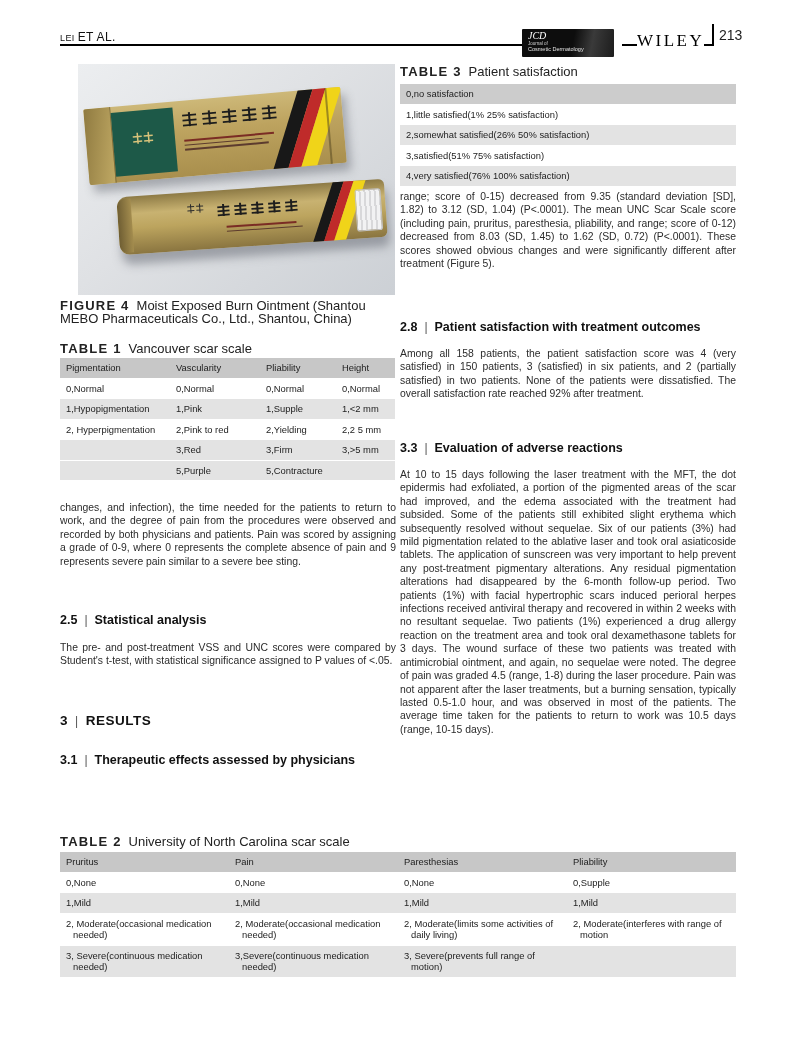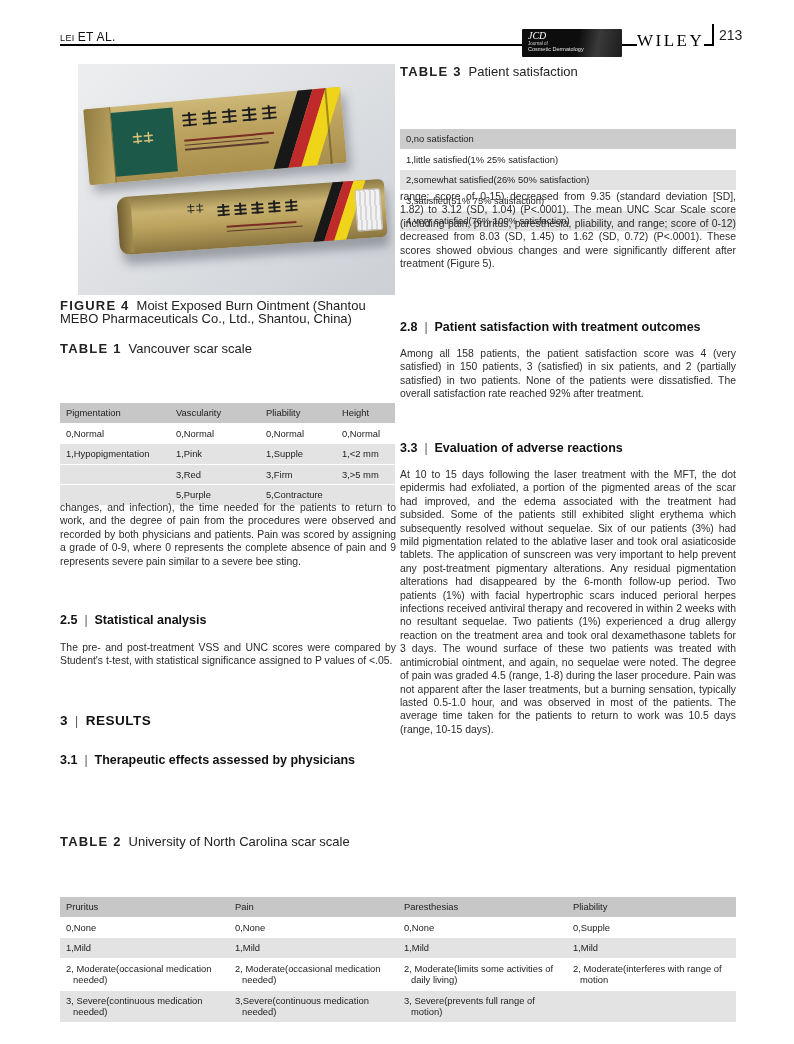--- a/index.html
+++ b/index.html
@@ -9,38 +9,38 @@
   }
   
   .running-head{position:absolute;left:60px;top:30px;font-size:9px;letter-spacing:.4px;color:#111;}
   .running-head .etal{font-size:12px;}
   .hrule{position:absolute;background:#000;height:2px;top:44px;}
   .rule-left{left:60px;width:462px;}
   .rule-mid{left:622px;width:15px;}
   .rule-right{left:704px;width:8px;}
   .vrule{position:absolute;left:712px;top:24px;width:2px;height:22px;background:#000;}
   .pagenum{position:absolute;left:719px;top:27px;font-size:14px;color:#222;}
-  .jcd-logo{position:absolute;left:522px;top:29px;width:100px;height:28px;background:linear-gradient(100deg,#0d0d0d 55%,#3a3a3a 75%,#1c1c1c 100%);border-radius:1px;padding:2px 0 0 6px;box-sizing:border-box;}
+  .jcd-logo{position:absolute;left:522px;top:29px;width:92px;height:28px;background:linear-gradient(100deg,#0d0d0d 55%,#3a3a3a 75%,#1c1c1c 100%);border-radius:1px;padding:2px 0 0 6px;box-sizing:border-box;}
   .jcd-abbr{font-family:"Liberation Serif",serif;font-style:italic;color:#fff;font-size:10px;line-height:10px;}
   .jcd-line1{color:#cfcfcf;font-size:4.5px;line-height:5px;}
   .jcd-line2{color:#e4e4e4;font-size:5.5px;line-height:6px;}
   .wiley{position:absolute;left:637px;top:31px;font-family:"Liberation Serif",serif;font-size:17px;letter-spacing:2.5px;color:#000;}
 
   
   .para{position:absolute;font-size:10.4px;line-height:13.4px;text-align:justify;color:#2b2b2b;width:336px;}
   .sec-head{position:absolute;font-weight:bold;color:#111;font-size:12.5px;}
   .sec-head .bar{font-weight:normal;color:#555;padding:0 7px;font-size:12px;}
   .sec-head.big{font-size:13.5px;letter-spacing:.5px;}
   .caption{position:absolute;font-size:13px;color:#222;}
   .caption .lbl{font-weight:bold;letter-spacing:1.2px;margin-right:7px;}
 
   
   .tbl{position:absolute;font-size:9.4px;color:#222;}
   .trow{display:grid;border-bottom:1.5px solid #fff;}
-  .trow.head{background:#c7c7c7;font-weight:normal;margin-top:45px;}
+  .trow.head{background:#c7c7c7;font-weight:normal;}
   .trow.shade{background:#e3e3e3;}
   .trow.plain{background:#fff;}
   .tcell{padding:4px 4px 4px 6px;line-height:11.5px;}
   .tcell.hang{padding-left:13px;text-indent:-7px;}
   .t1{width:335px;}
   .t1 .trow{grid-template-columns:110px 90px 76px 59px;}
   .t2{width:676px;}
   .t2 .trow{grid-template-columns:1fr 1fr 1fr 1fr;}
   .t3{width:336px;}
   .t3 .trow{grid-template-columns:1fr;}
@@ -195,20 +195,26 @@
       <div class="tcell">0,Normal</div>
       <div class="tcell">0,Normal</div>
       <div class="tcell">0,Normal</div>
     </div>
     <div class="trow shade">
       <div class="tcell">1,Hypopigmentation</div>
       <div class="tcell">1,Pink</div>
       <div class="tcell">1,Supple</div>
       <div class="tcell">1,&lt;2 mm</div>
     </div>
+    <div class="trow plain">
+      <div class="tcell">2, Hyperpigmentation</div>
+      <div class="tcell">2,Pink to red</div>
+      <div class="tcell">2,Yielding</div>
+      <div class="tcell">2,2 5 mm</div>
+    </div>
     <div class="trow shade">
       <div class="tcell"></div>
       <div class="tcell">3,Red</div>
       <div class="tcell">3,Firm</div>
       <div class="tcell">3,&gt;5 mm</div>
     </div>
     <div class="trow shade">
       <div class="tcell"></div>
       <div class="tcell">5,Purple</div>
       <div class="tcell">5,Contracture</div>

